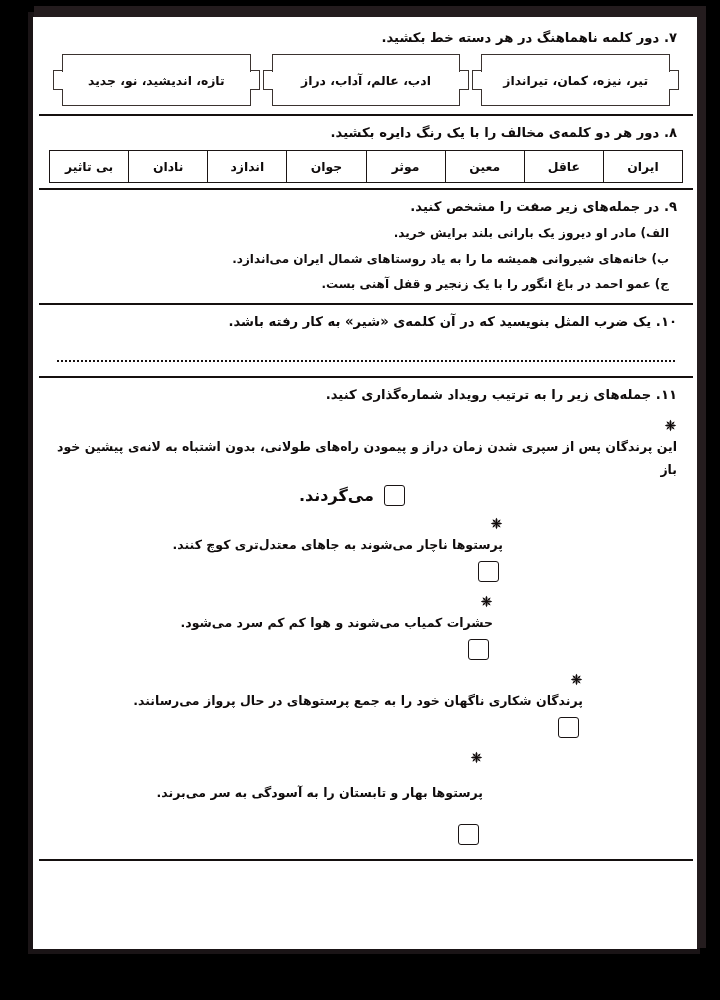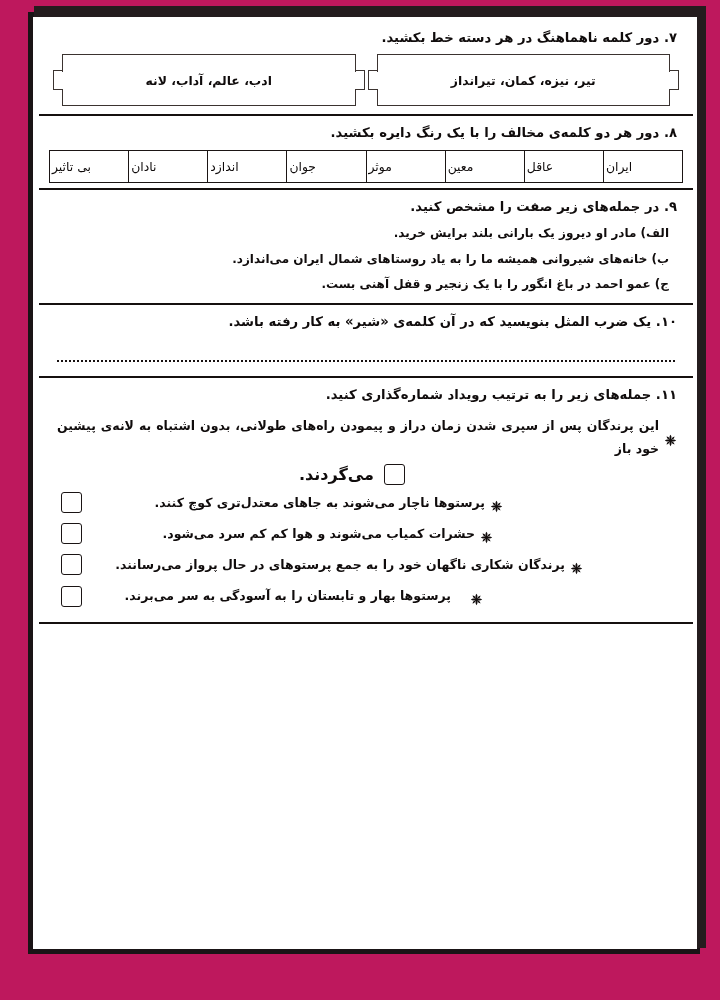--- a/index.html
+++ b/index.html
@@ -13,21 +13,21 @@
     height: 1000px;
     overflow: hidden;
     font-family: "DejaVu Sans", "Liberation Sans", sans-serif;
   }
 
   
   .page {
     position: relative;
     width: 720px;
     height: 1000px;
-    background: #be185d;
+    background: #000000;
   }
 
   
   .frame-shadow {
     position: absolute;
     left: 28px;
     top: 12px;
     width: 672px;
     height: 942px;
     background: #1a1416;
@@ -162,41 +162,41 @@
   .word-table {
     width: 100%;
     border-collapse: collapse;
     direction: rtl;
     margin: 2px 0 5px 0;
     table-layout: fixed;
   }
   .word-table td {
     border: 1.5px solid #1b1514;
     height: 31px;
-    text-align: left;
+    text-align: center;
     vertical-align: middle;
     font-size: 12.4px;
-    font-weight: normal;
+    font-weight: bold;
     color: #0f0b0b;
     white-space: nowrap;
     padding: 0 2px;
   }
 
   
   .dotline {
     height: 15px;
     margin: 9px 8px 2px 8px;
     border-bottom: 2.1px dotted #171111;
   }
 
   
   .order-item {
     display: flex;
-    flex-direction: row;
-    align-items: center;
+    flex-direction: column;
+    align-items: flex-start;
     justify-content: flex-start;
     direction: rtl;
     padding: 4px 6px 4px 8px;
     gap: 5px;
   }
   .flower {
     flex: 0 0 auto;
     width: 13px;
     height: 13px;
     margin-top: 3px;
@@ -269,23 +269,31 @@
           <span class="rb-mask right"></span>
           <span class="rb-text">تیر، نیزه، کمان، تیرانداز</span>
         </div>
 
         <div class="ribbon">
           <span class="rb-tab left"></span>
           <span class="rb-tab right"></span>
           <span class="rb-body"></span>
           <span class="rb-mask left"></span>
           <span class="rb-mask right"></span>
-          <span class="rb-text">ادب، عالم، آداب، لانه</span>
+          <span class="rb-text">ادب، عالم، آداب، دراز</span>
         </div>
 
+        <div class="ribbon">
+          <span class="rb-tab left"></span>
+          <span class="rb-tab right"></span>
+          <span class="rb-body"></span>
+          <span class="rb-mask left"></span>
+          <span class="rb-mask right"></span>
+          <span class="rb-text">تازه، اندیشید، نو، جدید</span>
+        </div>
 
       </div>
     </div>
 
     <div class="rule"></div>
 
     <div class="section">
       <div class="q-line">۸. دور هر دو کلمه‌ی مخالف را با یک رنگ دایره بکشید.</div>
       <table class="word-table">
         <tbody>

